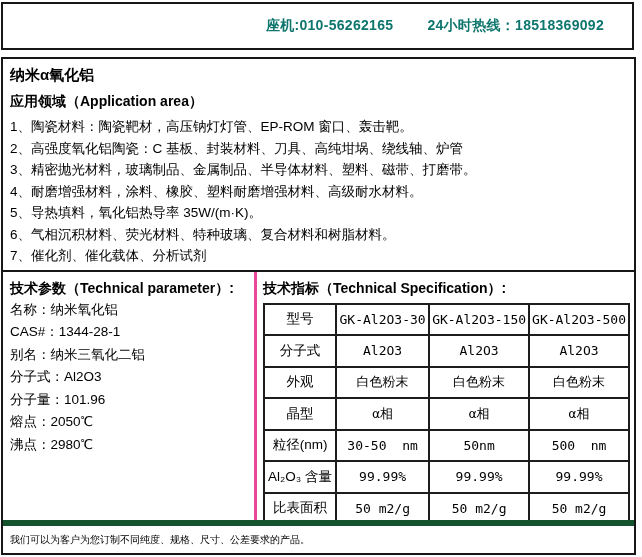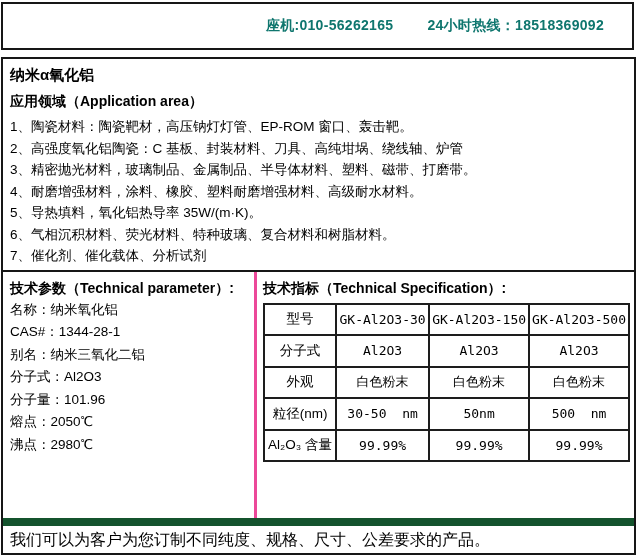--- a/index.html
+++ b/index.html
@@ -105,25 +105,25 @@
     font-size: 13px;
     white-space: pre;
     padding: 0 2px;
   }
   .spec-table td.c0 { width: 88px; font-family: "Liberation Sans", sans-serif; font-size: 13.5px; }
   .spec-table td.c1 { width: 98px; border-radius: 12px; }
   .spec-table td.c2 { width: 80px; }
   .spec-table td.c3 { width: 80px; }
 
   .footer-row {
-    border-top: 8px solid #14532d;
+    border-top: 6px solid #14532d;
     height: 27px;
     line-height: 27px;
     padding-left: 7px;
-    font-size: 16px;
+    font-size: 10px;
     flex: none;
     white-space: pre;
   }
 </style>
 </head>
 <body>
 
 <div class="page">
 
   <div class="header-box">
@@ -176,31 +176,43 @@
               <td class="c2">Al2O3</td>
               <td class="c3">Al2O3</td>
             </tr>
             <tr>
               <td class="c0">外观</td>
               <td class="c1">白色粉末</td>
               <td class="c2">白色粉末</td>
               <td class="c3">白色粉末</td>
             </tr>
             <tr>
+              <td class="c0">晶型</td>
+              <td class="c1">α相</td>
+              <td class="c2">α相</td>
+              <td class="c3">α相</td>
+            </tr>
+            <tr>
               <td class="c0">粒径(nm)</td>
               <td class="c1">30-50  nm</td>
               <td class="c2">50nm</td>
               <td class="c3">500  nm</td>
             </tr>
             <tr>
               <td class="c0">Al₂O₃ 含量</td>
               <td class="c1">99.99%</td>
               <td class="c2">99.99%</td>
               <td class="c3">99.99%</td>
             </tr>
+            <tr>
+              <td class="c0">比表面积</td>
+              <td class="c1">50 m2/g</td>
+              <td class="c2">50 m2/g</td>
+              <td class="c3">50 m2/g</td>
+            </tr>
           </tbody>
         </table>
       </div>
 
     </div>
 
     <div class="footer-row">我们可以为客户为您订制不同纯度、规格、尺寸、公差要求的产品。</div>
 
   </div>
 

